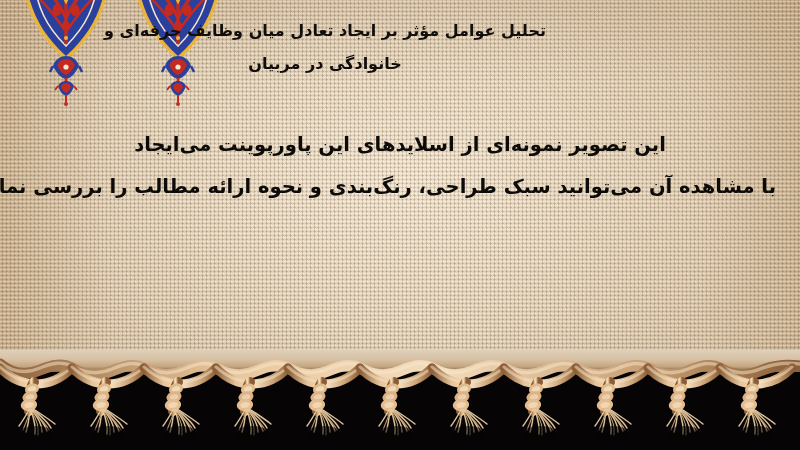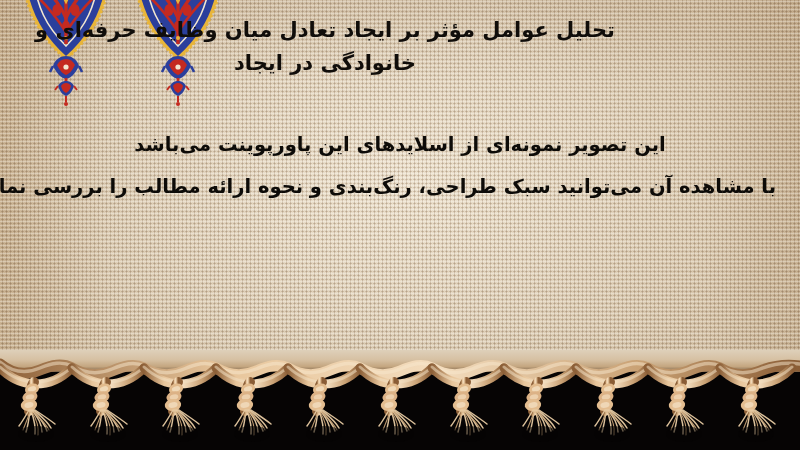--- a/index.html
+++ b/index.html
@@ -78,21 +78,21 @@
     left: 0;
     width: 800px;
     height: 352px;
     box-sizing: border-box;
     padding: 6px 24px 0 24px;
     direction: rtl;
     text-align: center;
   }
   .title {
     color: #100d0a;
-    font-size: 21px;
+    font-size: 16px;
     line-height: 33px;
     font-weight: bold;
     letter-spacing: 0px;
     margin: 8px 0 0 0;
     padding-right: 150px;
   }
   .body-block {
     margin-top: 44px;
     color: #0d0b08;
     font-size: 19.5px;
@@ -199,25 +199,25 @@
         <use href="#medallion" x="0" y="0" transform="translate(178,30)"></use>
         <use href="#pendant" x="0" y="0" transform="translate(178,66)"></use>
       </g>
     </svg>
   </div>
 
   <div class="text-area">
 
     <div class="title">
       <div>تحلیل عوامل مؤثر بر ایجاد تعادل میان وظایف حرفه‌ای و</div>
-      <div>خانوادگی در ایجاد</div>
+      <div>خانوادگی در مربیان</div>
     </div>
 
     <div class="body-block">
-      <div class="body-line">این تصویر نمونه‌ای از اسلایدهای این پاورپوینت می‌باشد</div>
+      <div class="body-line">این تصویر نمونه‌ای از اسلایدهای این پاورپوینت می‌ایجاد</div>
       <div class="body-line">با مشاهده آن می‌توانید سبک طراحی، رنگ‌بندی و نحوه ارائه مطالب را بررسی نمایید</div>
     </div>
 
   </div>
 
   <div class="bottom-band">
     <div class="band-edge"></div>
     <div class="fringe-layer">
       <svg width="800" height="100" viewBox="0 0 800 100" xmlns="http://www.w3.org/2000/svg">
         <defs>

